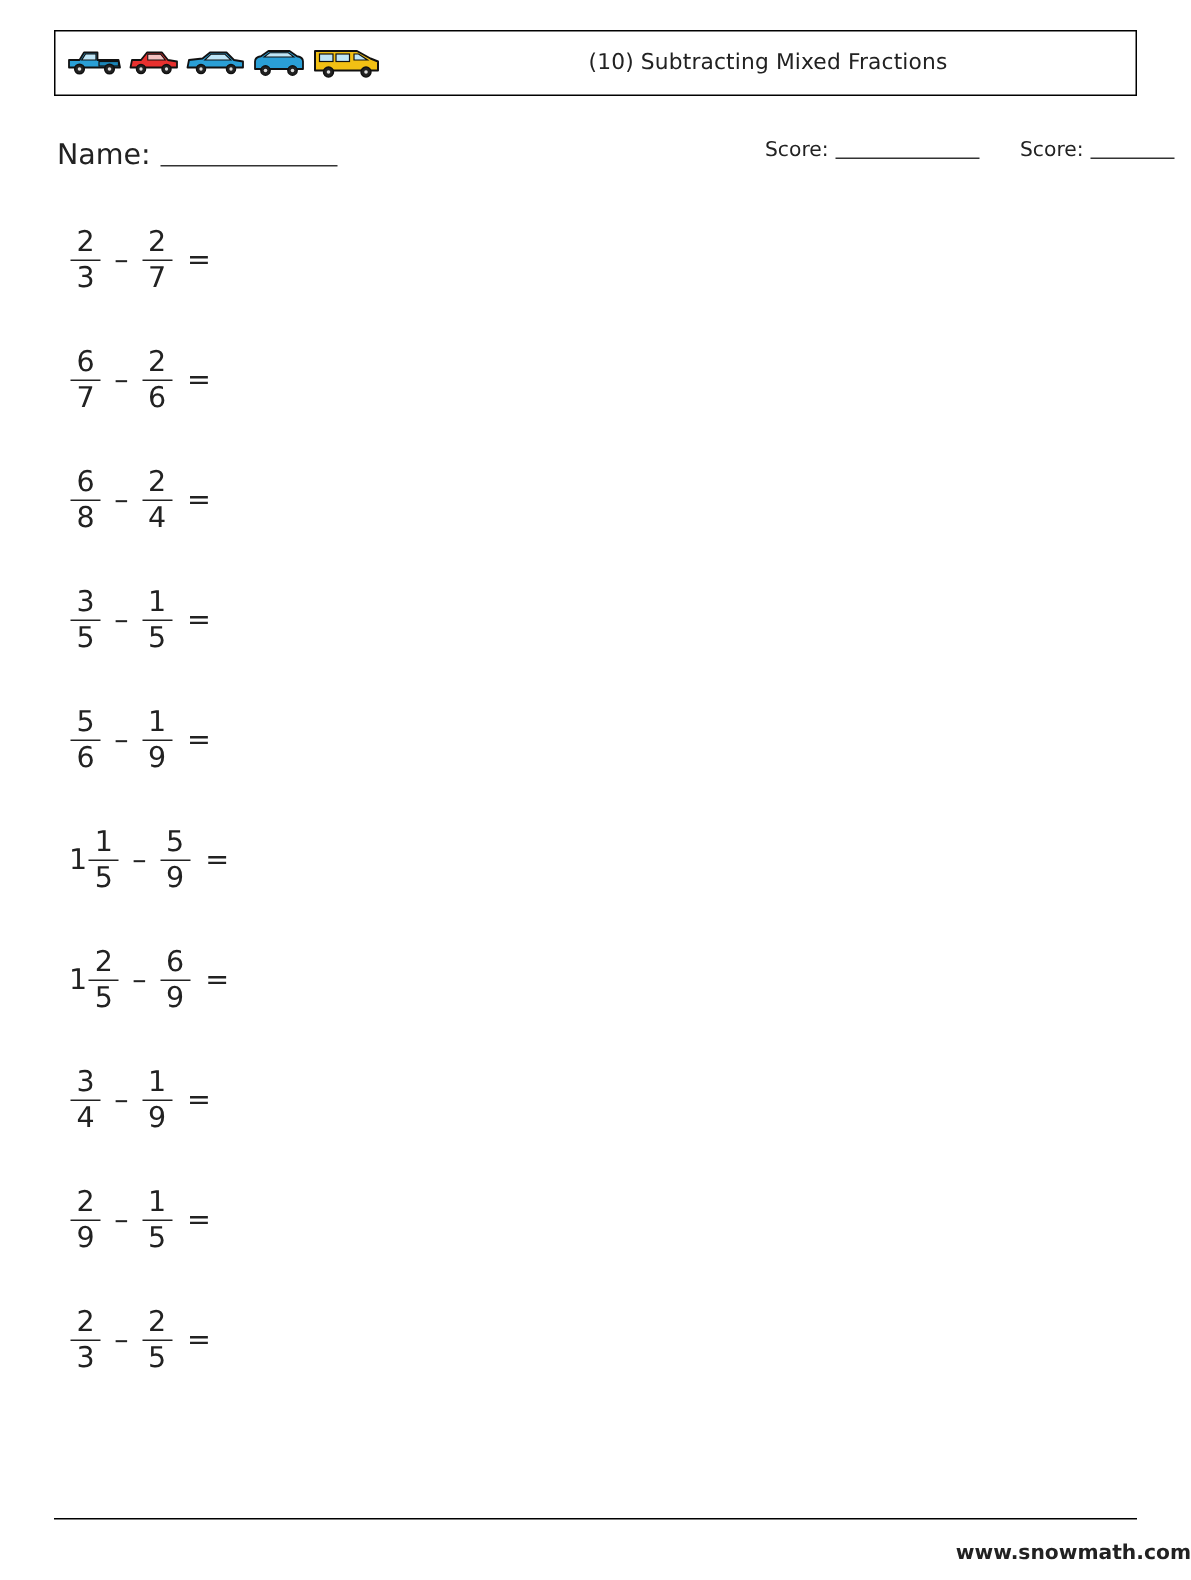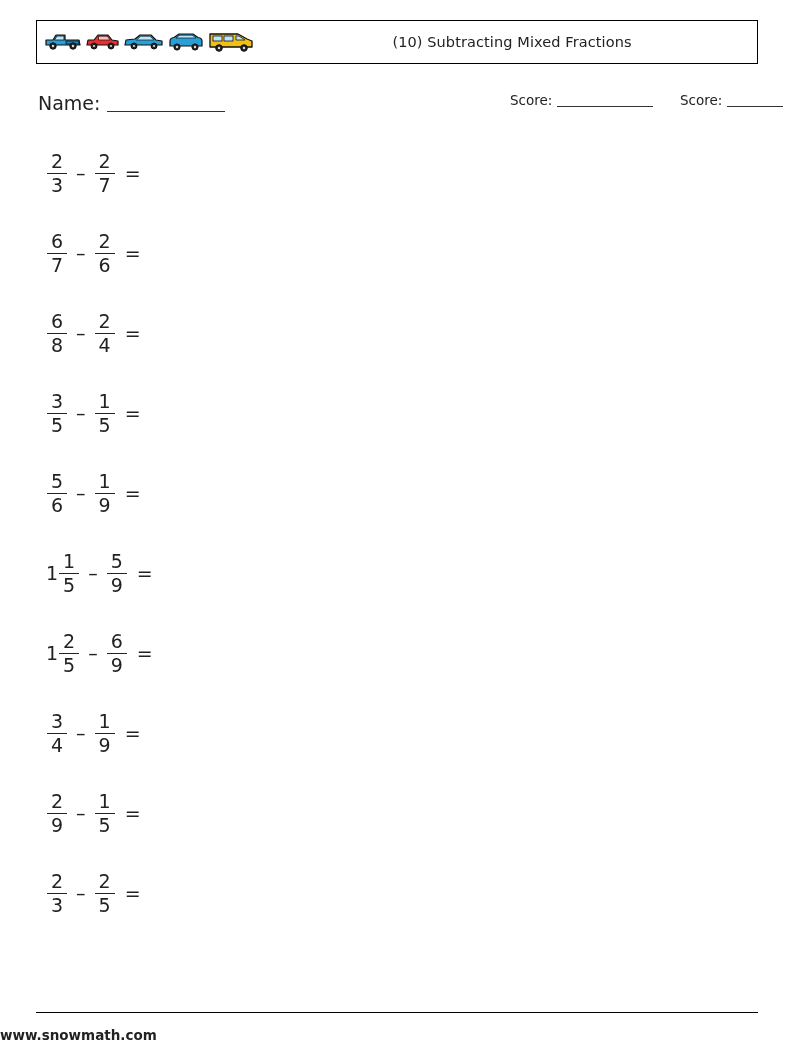--- a/index.html
+++ b/index.html
@@ -150,21 +150,21 @@
     left: 36px;
     top: 1012px;
     width: 722px;
     border-top: 1px solid #000000;
   }
   .footer {
     position: absolute;
     left: 0;
     top: 1027px;
     width: 794px;
-    text-align: left;
+    text-align: right;
     font-size: 13.5px;
     font-weight: bold;
     color: #222222;
   }
 
   
   .car-ico { display: block; }
 </style>
 </head>
 <body>

